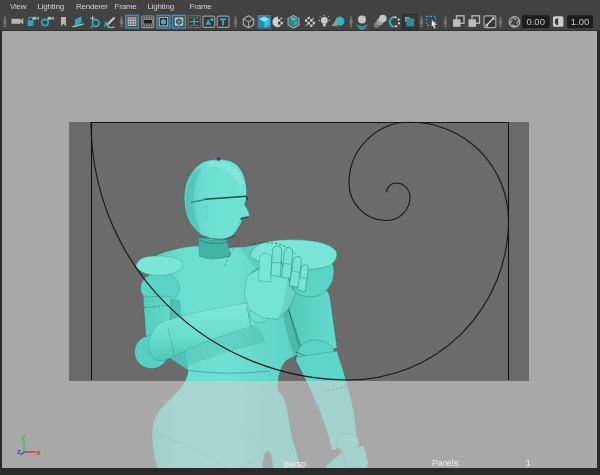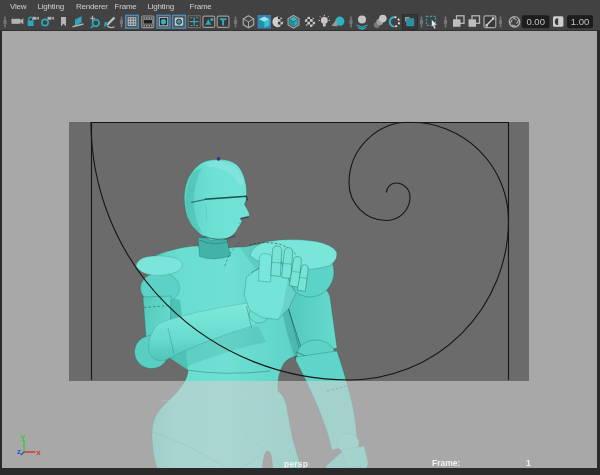--- a/index.html
+++ b/index.html
@@ -2,21 +2,21 @@
 <html><head>
 <meta charset="utf-8">
 <style>
   html,body{margin:0;padding:0;}
   body{width:600px;height:475px;background:#2a2a2a;font-family:"Liberation Sans",sans-serif;overflow:hidden;position:relative;}
   #menubar{position:absolute;left:0;top:0;width:600px;height:14px;background:#424242;}
   #menubar span{position:absolute;top:2px;font-size:8px;letter-spacing:-0.2px;color:#cfcfcf;}
   #toolbar{position:absolute;left:0;top:14px;width:600px;height:16px;background:#424242;border-bottom:1px solid #303030;text-align:right;}
   #viewport{position:absolute;left:2px;top:31px;width:595px;height:437px;background:#6b6b6b;overflow:hidden;}
   .mask{position:absolute;background:rgba(208,208,208,0.61);}
-  .hud{position:absolute;font-size:8.5px;font-weight:bold;color:#f2f2f2;}
+  .hud{position:absolute;font-size:8.5px;font-weight:normal;color:#f2f2f2;}
 </style>
 </head>
 <body>
   <div id="menubar">
     <span style="left:10px">View</span>
     <span style="left:37.5px">Lighting</span>
     <span style="left:76px">Renderer</span>
     <span style="left:114.5px">Frame</span>
     <span style="left:147.5px">Lighting</span>
     <span style="left:189.5px">Frame</span>
@@ -321,15 +321,15 @@
 
     <svg width="40" height="30" viewBox="0 0 40 30" style="position:absolute;left:8px;top:398px">
       <line x1="14" y1="11" x2="14" y2="23" stroke="#3bcb3b" stroke-width="1.5"></line>
       <line x1="14" y1="23" x2="25.5" y2="23" stroke="#d23b30" stroke-width="1.5"></line>
       <line x1="14" y1="23" x2="10.8" y2="26" stroke="#3053c8" stroke-width="1.4"></line>
       <text x="10.8" y="10" font-size="8" font-weight="bold" fill="#3bcb3b" font-family="Liberation Sans">y</text>
       <text x="26.3" y="25.8" font-size="8" font-weight="bold" fill="#d23b30" font-family="Liberation Sans">x</text>
       <text x="7" y="25.3" font-size="8" font-weight="bold" fill="#3053c8" font-family="Liberation Sans">z</text>
     </svg>
     <div class="hud" style="left:282px;top:427.5px;letter-spacing:0.2px">persp</div>
-    <div class="hud" style="left:430px;top:427px">Frame:</div>
+    <div class="hud" style="left:430px;top:427px">Panels:</div>
     <div class="hud" style="left:524px;top:427px">1</div>
   </div>
 
 </body></html>

